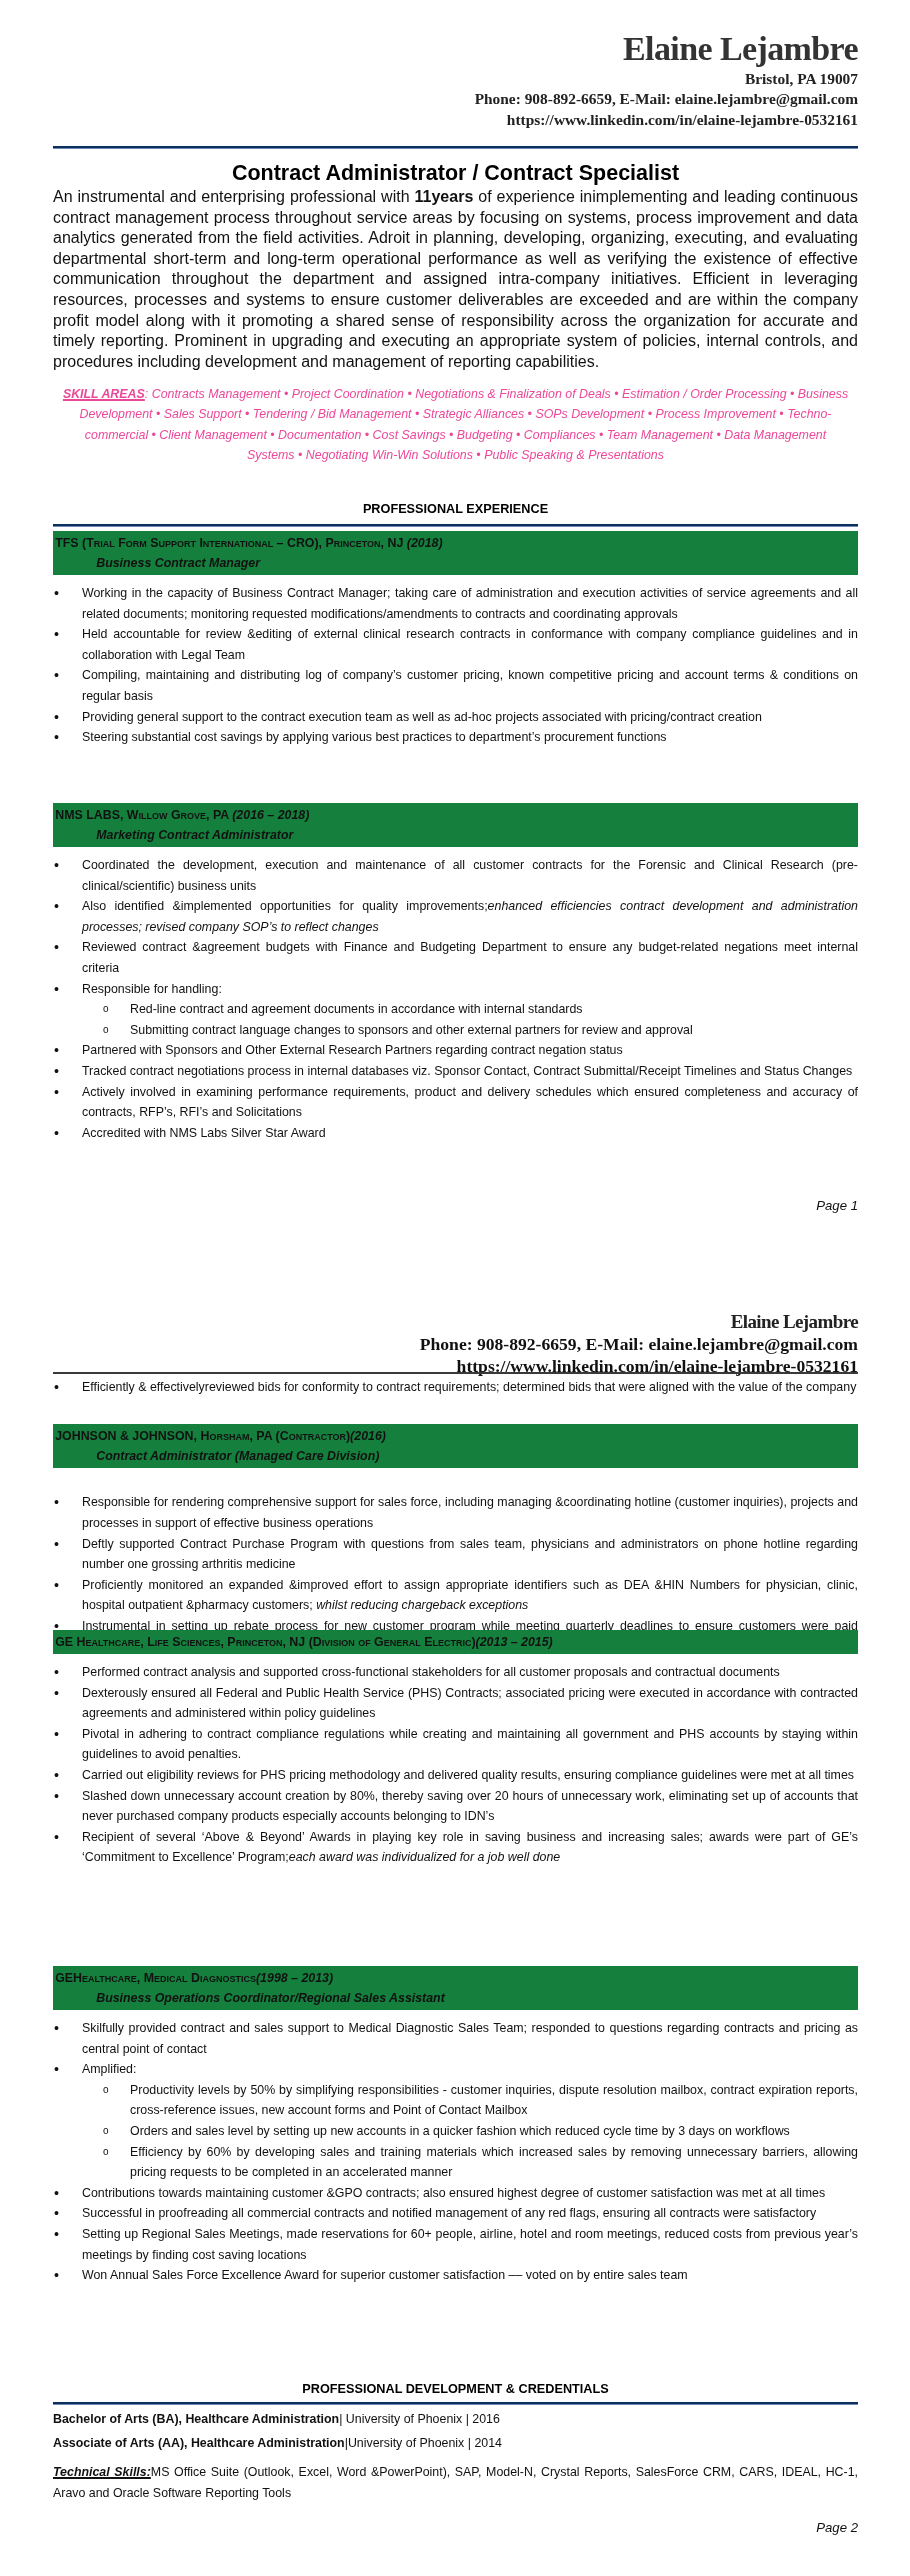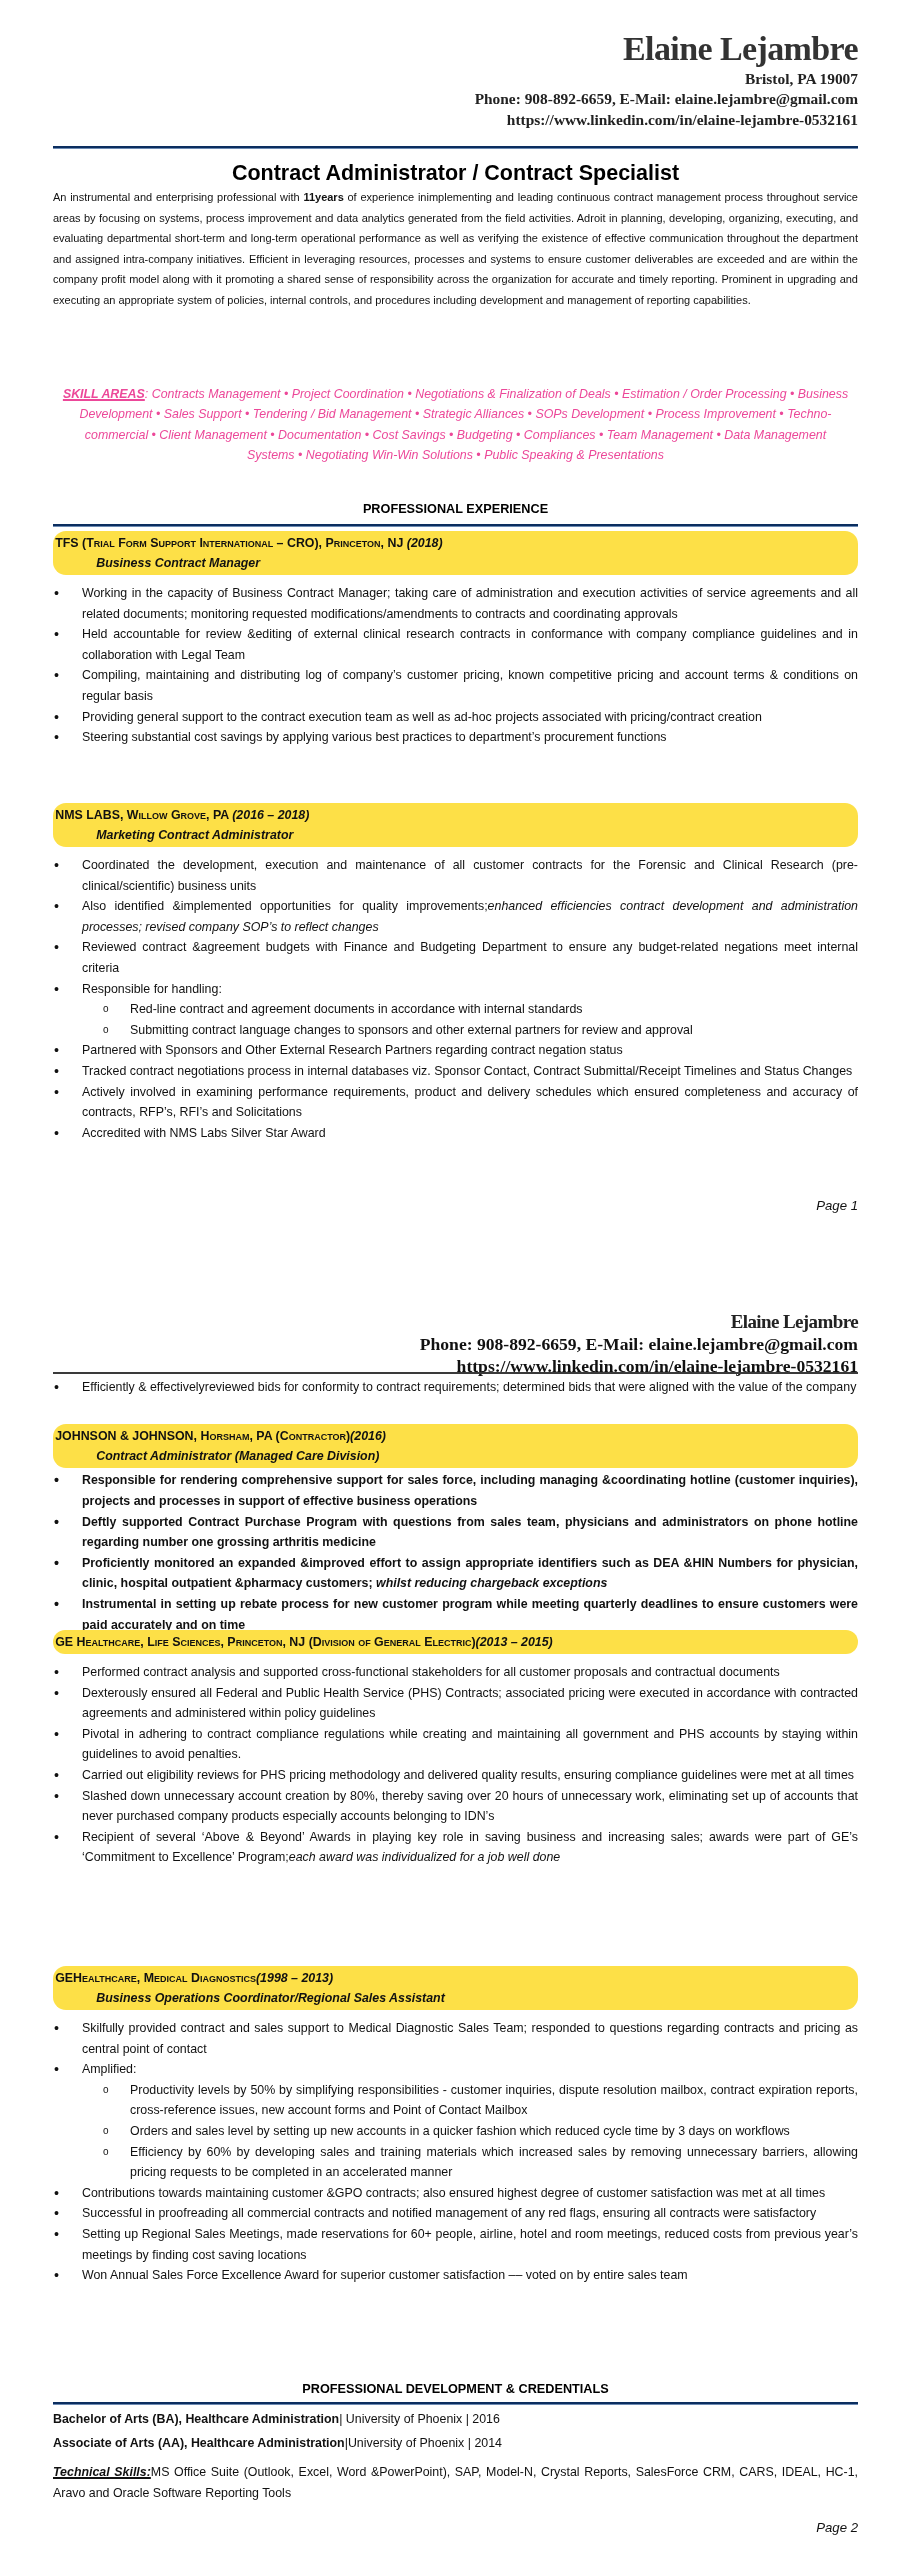--- a/index.html
+++ b/index.html
@@ -13,28 +13,28 @@
   .hdr { text-align: right; font-family: "Liberation Serif", serif; font-weight: bold; color: #333; }
   .hdr .name { font-size: 34px; line-height: 40px; letter-spacing: -0.6px; }
   .hdr .line { font-size: 15.4px; line-height: 20.4px; color: #222; }
   .hdr2 .name { font-size: 19px; line-height: 22px; color: #222; }
   .hdr2 .line { font-size: 17.6px; line-height: 22px; color: #111; }
 
   .rule-blue { height: 3.3px; background: #0b2e5f; border-bottom: 0.6px solid #6d8bb3; }
   .rule-dark { height: 2.2px; background: #3a3a3a; }
 
   .title { text-align: center; font-size: 21.5px; font-weight: bold; line-height: 27.5px; color: #000; }
-  .summary { font-size: 11px; line-height: 20.6px; text-align: justify; color: #111; }
+  .summary { font-size: 16px; line-height: 20.6px; text-align: justify; color: #111; }
   .summary b { font-weight: bold; }
 
   .skills { font-size: 12.4px; line-height: 20.4px; text-align: center; font-style: italic; color: #ec4899; padding: 0 6.6px; }
   .skills .lbl { font-weight: bold; text-decoration: underline; text-decoration-thickness: 1.7px; }
   .sec-title { text-align: center; font-size: 12.7px; font-weight: bold; line-height: 16.5px; color: #000; }
 
-  .job-head { background: #fde047; padding: 2.2px 2.2px 2.2px 2.2px; border-radius: 13px; }
+  .job-head { background: #15803d; padding: 2.2px 2.2px 2.2px 2.2px; }
   .job-head .co { font-size: 12.4px; font-weight: bold; line-height: 20px; font-variant: small-caps; color: #111; }
   .job-head .co .yrs { font-style: italic; font-variant: normal; }
   .job-head .role { font-size: 12.4px; font-weight: bold; font-style: italic; line-height: 20px; color: #111; margin-left: 41px; }
   .job-head .role.upright { font-style: normal; }
 
   ul.bul { list-style: none; }
   ul.bul > li { position: relative; padding-left: 29px; font-size: 12.4px; line-height: 20.6px; text-align: justify; color: #111; }
   ul.bul > li::before { content: "\2022"; position: absolute; left: 1.1px; top: 0; font-size: 14.3px; }
   ul.sub { list-style: none; }
   ul.sub > li { position: relative; padding-left: 48px; font-size: 12.4px; line-height: 20.6px; text-align: justify; }
@@ -121,21 +121,21 @@
 
   <ul class="content bul" style="top:77px;">
     <li>Efficiently &amp; effectivelyreviewed bids for conformity to contract requirements; determined bids that were aligned with the value of the company</li>
   </ul>
 
   <div class="content" style="top:124px;">
     <div class="job-head">
       <div class="co"><span>JOHNSON &amp; JOHNSON, Horsham, PA (Contractor)</span><span class="yrs">(2016)</span></div>
       <div class="role">Contract Administrator (Managed Care Division)</div>
     </div>
-    <ul class="bul" style="margin-top:2px;font-weight:bold;">
+    <ul class="bul" style="margin-top:24px;">
       <li>Responsible for rendering comprehensive support for sales force, including managing &amp;coordinating hotline (customer inquiries), projects and processes in support of effective business operations</li>
       <li>Deftly supported Contract Purchase Program with questions from sales team, physicians and administrators on phone hotline regarding number one grossing arthritis medicine</li>
       <li><span>Proficiently monitored an expanded &amp;improved effort to assign appropriate identifiers such as DEA &amp;HIN Numbers for physician, clinic, hospital outpatient &amp;pharmacy customers; </span><span class="it">whilst reducing chargeback exceptions</span></li>
       <li>Instrumental in setting up rebate process for new customer program while meeting quarterly deadlines to ensure customers were paid accurately and on time</li>
     </ul>
   </div>
 
   <div class="content" style="top:330px;">
     <div class="job-head">
       <div class="co"><span>GE Healthcare, Life Sciences, Princeton, NJ (Division of General Electric)</span><span class="yrs">(2013 – 2015)</span></div>

